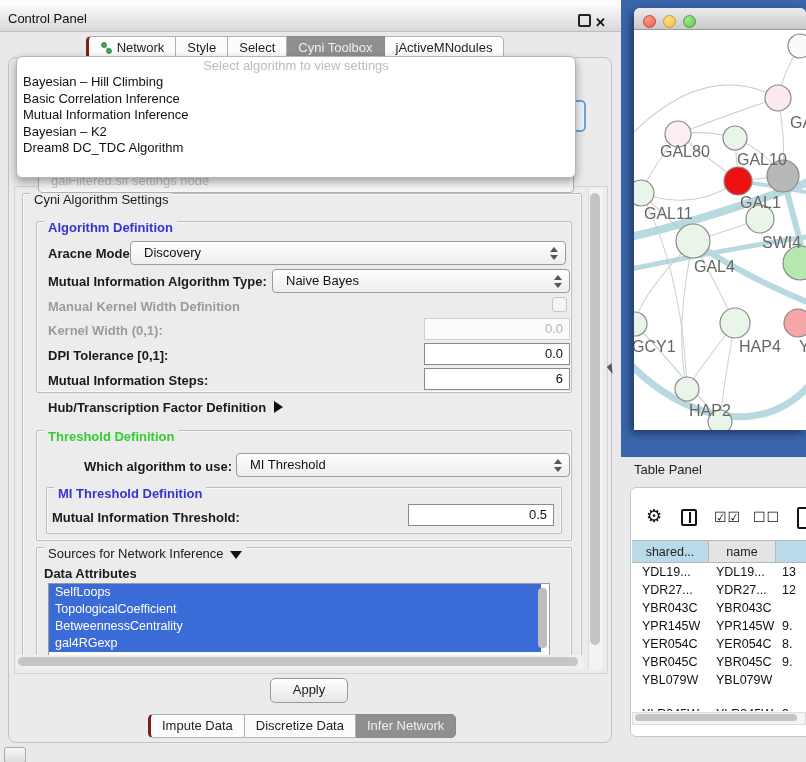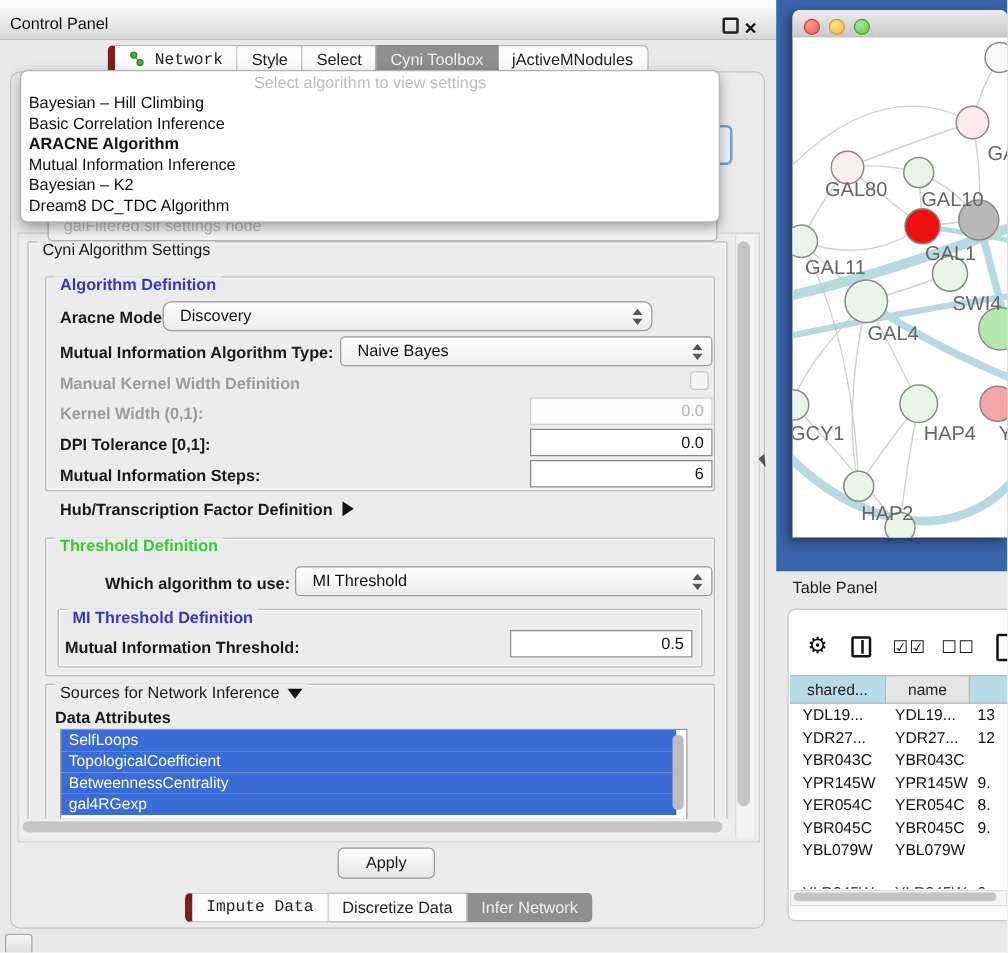--- a/index.html
+++ b/index.html
@@ -10,21 +10,21 @@
   .topstrip{left:0;top:0;width:622px;height:7px;background:#fbfbfb;border-bottom:1px solid #e0e0e0;}
   .titlebar{left:0;top:7px;width:622px;height:24px;background:linear-gradient(#f6f6f6,#d8d8d8);
             border-bottom:1px solid #bdbdbd;line-height:24px;}
   .titlebar .t{position:absolute;left:8px;top:0;font-size:13px;color:#111;}
   .float-ic{position:absolute;left:578px;top:7px;width:9px;height:9px;border:2px solid #222;border-radius:2px;}
   .close-ic{position:absolute;left:595px;top:4px;font-size:13px;font-weight:bold;color:#111;}
   
   .tabstrip{display:flex;}
   .tab{height:22px;line-height:22px;padding:0 11px;background:#fcfcfc;border:1px solid #b2b2b2;
        border-left:none;font-size:13px;color:#222;white-space:nowrap;}
-  .tab.first{border-left:6px solid #7f1d1d;border-radius:5px 0 0 5px;font-family:Liberation Mono, monospace;}
+  .tab.first{border-left:3px solid #7f1d1d;border-radius:5px 0 0 5px;}
   .tab.last{border-radius:0 5px 5px 0;}
   .tab.selected{background:#8f8f8f;color:#efefef;border-color:#898989;}
   
   .panelframe{left:8px;top:57px;width:602px;height:684px;background:#ebebeb;border:1px solid #c3c3c3;border-radius:8px;}
   .scrollpane{left:14px;top:186px;width:592px;height:486px;background:#ececec;border:1px solid #d2d2d2;}
   .vsb-track{left:588px;top:188px;width:14px;height:482px;background:#f3f3f3;border-left:1px solid #dcdcdc;}
   .vsb-thumb{left:590px;top:193px;width:10px;height:452px;background:#c4c4c4;border-radius:5px;}
   .hsb-track{left:16px;top:655px;width:568px;height:14px;background:#f0f0f0;}
   .hsb-thumb{left:18px;top:657px;width:560px;height:9px;background:#c6c6c6;border-radius:5px;}
   .groupbox{border:1px solid #bdbdbd;border-radius:2px;box-shadow:inset 0 0 0 1px rgba(255,255,255,.7);}
@@ -126,38 +126,37 @@
 
   <div class="abs hidden-combo">
     <span>galFiltered.sif settings node</span>
   </div>
   <div class="abs focus-combo"></div>
 
   <div class="abs popup">
     <div class="dd-head">Select algorithm to view settings</div>
     <div class="dd-item">Bayesian – Hill Climbing</div>
     <div class="dd-item">Basic Correlation Inference</div>
-    <div class="dd-item bold">ARACNE Algorithm</div>
     <div class="dd-item">Mutual Information Inference</div>
     <div class="dd-item">Bayesian – K2</div>
     <div class="dd-item">Dream8 DC_TDC Algorithm</div>
   </div>
 
   <div class="abs scrollpane"></div>
   <div class="abs vsb-track"></div>
   <div class="abs vsb-thumb"></div>
 
   <div class="abs groupbox" style="left:22px;top:193px;width:558px;height:464px;"></div>
   <div class="abs legend" style="left:30px;top:193px;">Cyni Algorithm Settings</div>
 
   <div class="abs groupbox" style="left:36px;top:221px;width:534px;height:170px;"></div>
   <div class="abs legend blue" style="left:44px;top:221px;">Algorithm Definition</div>
 
   <div class="abs lbl" style="left:48px;top:246px;">Aracne Mode:</div>
-  <div class="abs combo" style="left:130px;top:241px;width:392px;border-radius:7px;">
+  <div class="abs combo" style="left:130px;top:241px;width:436px;">
     <span>Discovery</span>
     <span class="spin"></span>
   </div>
 
   <div class="abs lbl" style="left:48px;top:274px;">Mutual Information Algorithm Type:</div>
   <div class="abs combo" style="left:272px;top:269px;width:298px;">
     <span>Naive Bayes</span>
     <span class="spin"></span>
   </div>
 

